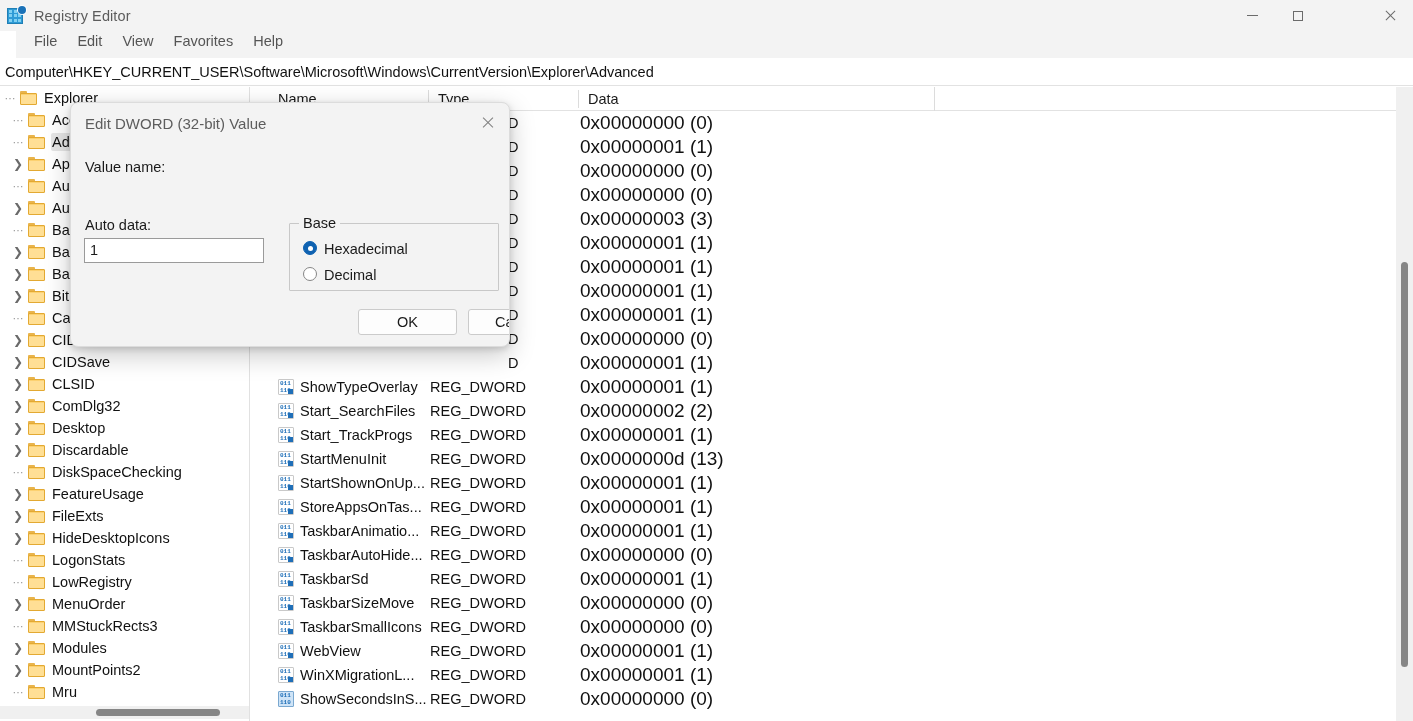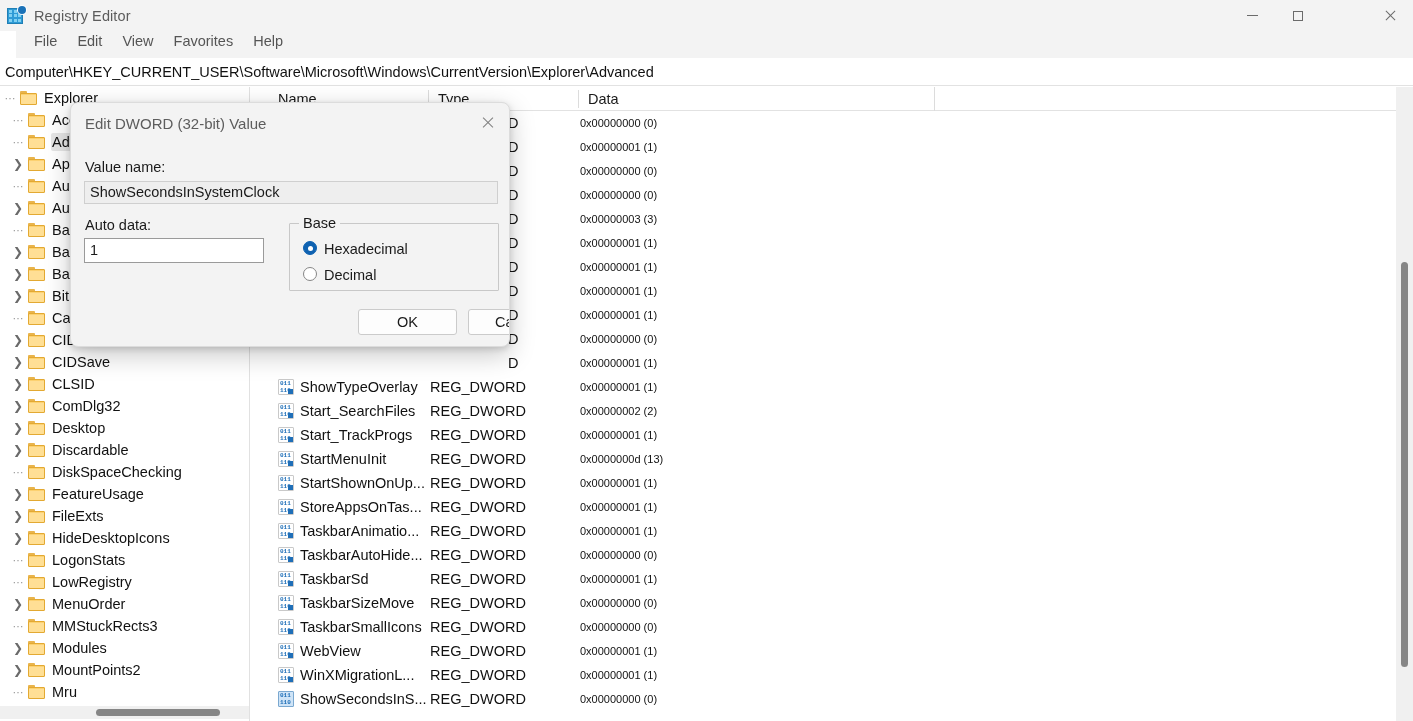--- a/index.html
+++ b/index.html
@@ -169,21 +169,21 @@
   .lname{
     position:absolute; left:30px; top:0; height:24px; line-height:24px;
     font-size:14.5px; color:#111111;
   }
   .ltype{
     position:absolute; left:160px; top:0; height:24px; line-height:24px;
     font-size:14.5px; color:#111111;
   }
   .ldata{
     position:absolute; left:310px; top:0; height:24px; line-height:24px;
-    font-size:11px; color:#111111;
+    font-size:19px; color:#111111;
   }
   #list-vscroll{
     position:absolute; right:0; top:87px; width:17px; height:634px;
     background:#f0f0f0;
   }
   #list-vscroll .thumb{
     position:absolute; left:5px; top:175px; width:7px; height:405px;
     background:#868686; border-radius:4px;
   }
   #list-col-div{
@@ -795,21 +795,20 @@
   <div class="thumb"></div>
 </div>
 
 <div id="dialog">
   <div id="dlg-title">Edit DWORD (32-bit) Value</div>
   <div id="dlg-close">
       <div class="x"></div>
     </div>
 
   <div class="dlg-label" id="lbl-valuename">Value name:</div>
-  <div id="fld-valuename">ShowSecondsInSystemClock</div>
 
   <div class="dlg-label" id="lbl-valuedata">Auto data:</div>
   <div id="fld-valuedata">1</div>
 
   <div id="base-group"></div>
   <div id="base-legend">Base</div>
 
   <div class="radio-row" id="radio-hex">
     <span class="radio on"></span>
     <span class="radio-label">Hexadecimal</span>

